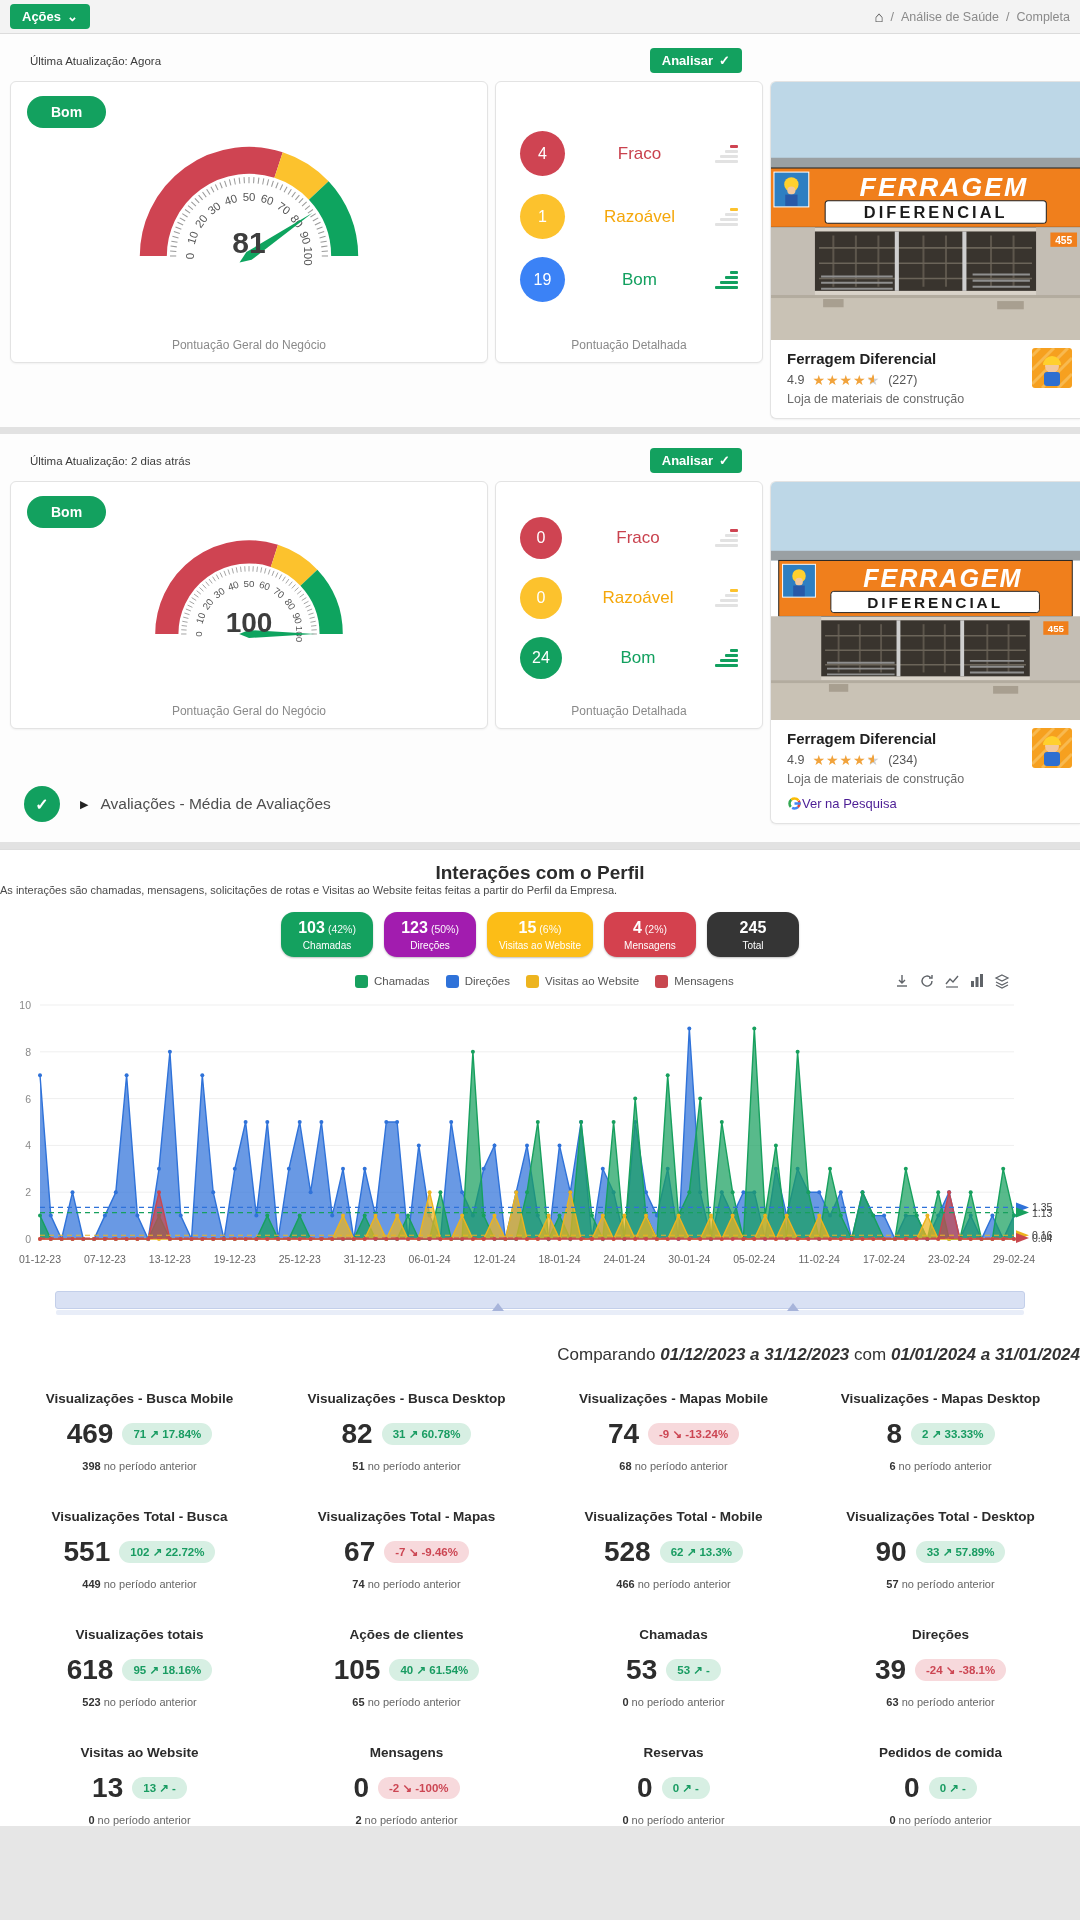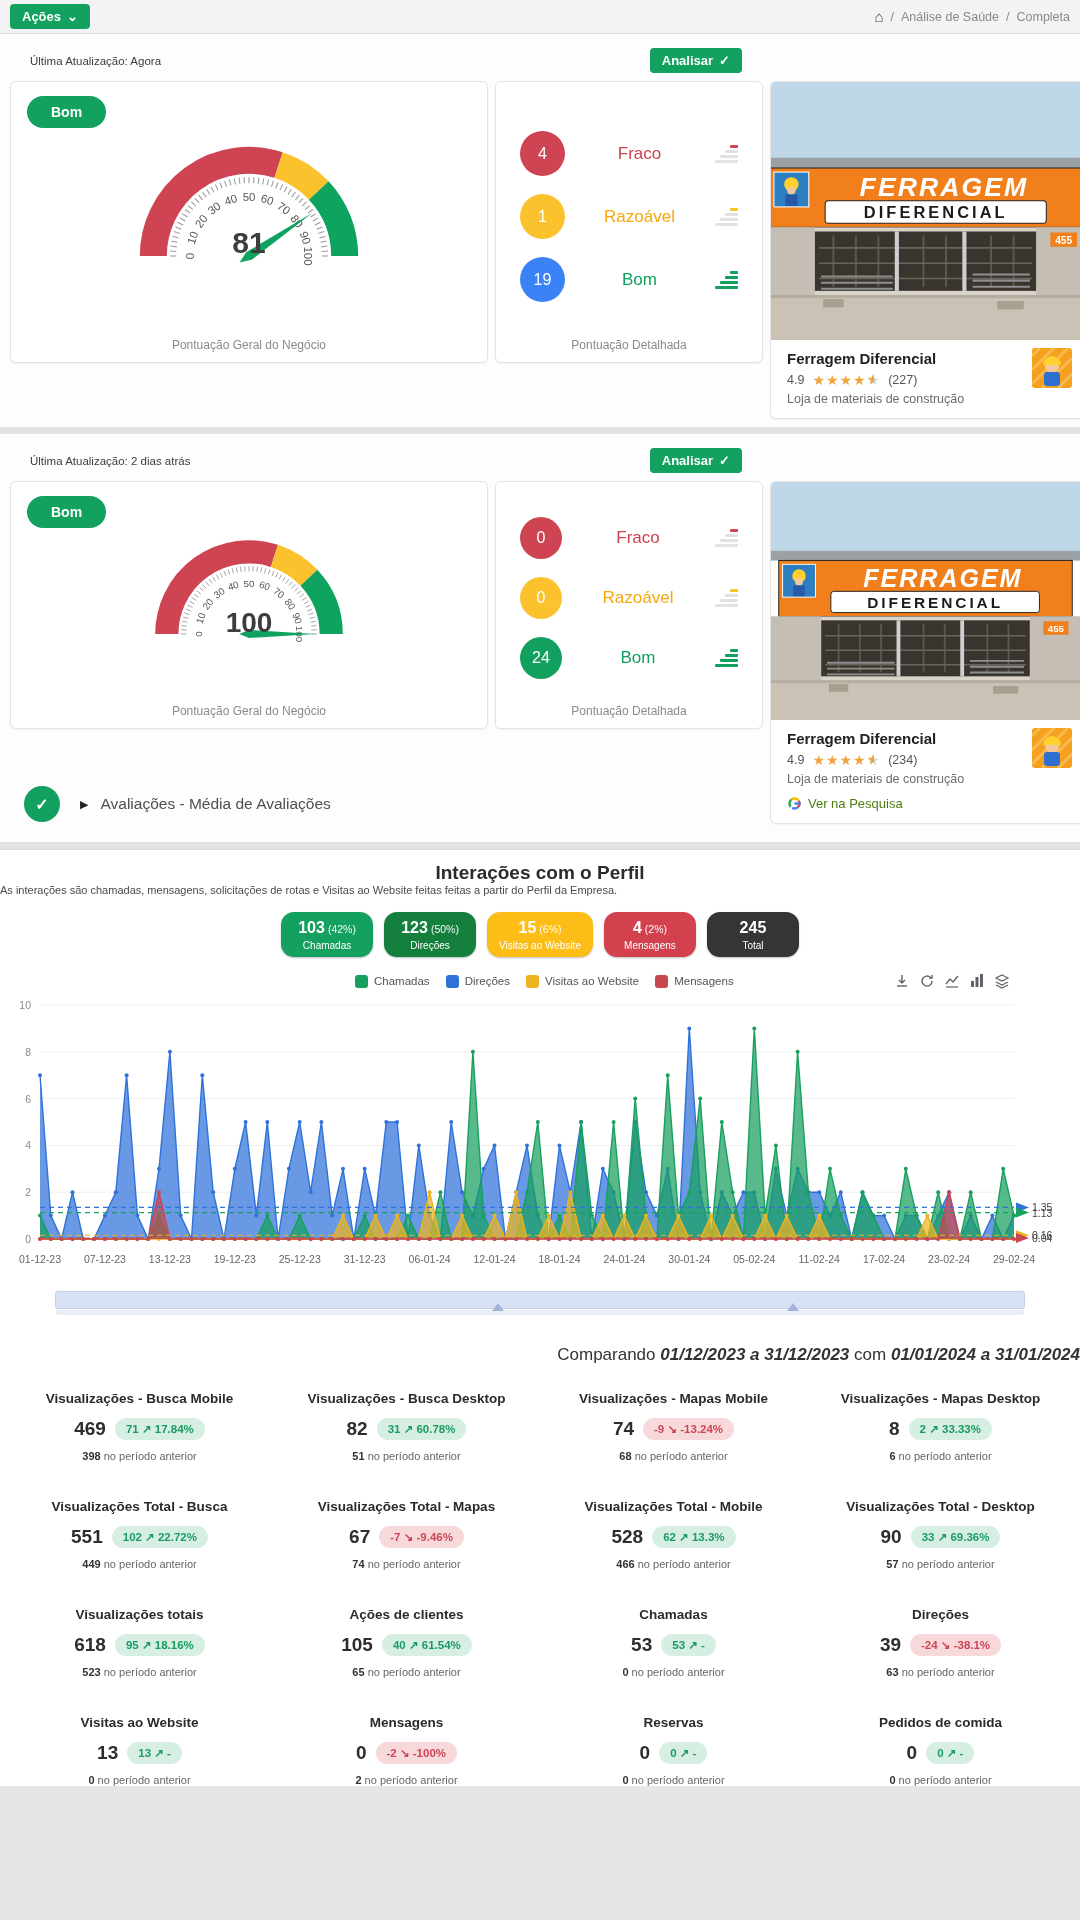--- a/index.html
+++ b/index.html
@@ -45,21 +45,21 @@
   .photo-slot svg { display:block; width:100%; }
   .s1 .photo-slot svg { height:258px; } .s2 .photo-slot svg { height:238px; }
   .biz-info { padding:10px 56px 12px 16px; position:relative; }
   .biz-name { font-size:15px; font-weight:bold; color:#222; }
   .rating-row { display:flex; align-items:center; gap:8px; margin-top:6px; font-size:12.5px; color:#555; }
   .stars { color:#f1a33c; font-size:14px; letter-spacing:1px; line-height:1; }
   .st.half { position:relative; color:#cfcfcf; }
   .st.half .fill { position:absolute; left:0; top:0; width:55%; overflow:hidden; color:#f1a33c; }
   .biz-cat { margin-top:5px; font-size:12.5px; color:#6b6b6b; }
   .biz-logo { position:absolute; right:8px; top:8px; width:40px; height:40px; border-radius:3px; overflow:hidden; }
-  .glink { display:flex; align-items:center; gap:6px; margin-top:10px; color:#4d7c0f; font-size:13px; cursor:pointer; }
+  .glink { display:flex; align-items:center; gap:0; margin-top:10px; color:#4c1d95; font-size:13px; cursor:pointer; }
 
   .reviews-row { display:flex; align-items:center; gap:20px; margin:-50px 0 0 24px; width:730px; padding:12px 0; cursor:pointer; }
   .check-circ { width:36px; height:36px; border-radius:50%; background:#12a05f; color:#fff; font-size:16px; font-weight:bold; display:flex; align-items:center; justify-content:center; }
   .rev-label { font-size:15.5px; color:#4f4f4f; display:flex; align-items:center; gap:12px; }
   .rev-label .tri { font-size:11px; color:#222; }
 
   
   .inter { background:#fff; border-top:1px solid #ddd; padding-top:12px; }
   .inter-title { text-align:center; font-size:19px; font-weight:bold; color:#2b2b2b; }
   .inter-sub { text-align:left; font-size:11px; color:#4a4a4a; }
@@ -79,21 +79,21 @@
   .brush-inner { position:absolute; left:0; right:0; bottom:-7px; height:5px; background:#e8edf8; border-radius:2px; }
   .bhandle { position:absolute; bottom:-3px; width:0; height:0; border-left:6px solid transparent; border-right:6px solid transparent; border-bottom:8px solid #a7b4da; }
   .comparando { text-align:right; margin-top:36px; font-size:17px; color:#333; }
   .comparando b { font-style:italic; }
 
   
   .metrics { display:grid; grid-template-columns:repeat(4,1fr); row-gap:37px; margin-top:26px; padding:0 6px; }
   .metric { text-align:center; }
   .m-title { font-size:13.5px; font-weight:bold; color:#2b2b2b; }
   .m-row { display:flex; align-items:center; justify-content:center; gap:9px; margin-top:12px; }
-  .m-value { font-size:19px; font-weight:bold; color:#2d2d2d; }
+  .m-value { font-size:28px; font-weight:bold; color:#2d2d2d; }
   .m-badge { font-size:11.5px; font-weight:bold; padding:4px 11px; border-radius:12px; white-space:nowrap; }
   .m-badge.up { background:#d7efe3; color:#199c62; }
   .m-badge.down { background:#f7d9dc; color:#cc4653; }
   .m-prev { margin-top:10px; font-size:11px; color:#666; }
   .m-prev b { color:#333; }
 </style>
 </head>
 <body>
 
 <div class="topbar">
@@ -511,21 +511,21 @@
 
 <div class="inter">
   <div class="inter-title">Interações com o Perfil</div>
   <div class="inter-sub">As interações são chamadas, mensagens, solicitações de rotas e Visitas ao Website feitas feitas a partir do Perfil da Empresa.</div>
 
   <div class="stats-row">
       <div class="stat" style="background: rgb(20, 161, 95);">
         <div class="stat-top"><span>103</span><span class="stat-pct">(42%)</span></div>
         <div class="stat-label">Chamadas</div>
       </div>
-      <div class="stat" style="background: #15803d;">
+      <div class="stat" style="background: #a21caf;">
         <div class="stat-top"><span>123</span><span class="stat-pct">(50%)</span></div>
         <div class="stat-label">Direções</div>
       </div>
       <div class="stat" style="background: rgb(252, 189, 23);">
         <div class="stat-top"><span>15</span><span class="stat-pct">(6%)</span></div>
         <div class="stat-label">Visitas ao Website</div>
       </div>
       <div class="stat" style="background: rgb(212, 65, 78);">
         <div class="stat-top"><span>4</span><span class="stat-pct">(2%)</span></div>
         <div class="stat-label">Mensagens</div>
@@ -1063,21 +1063,21 @@
         <div class="m-row">
           <span class="m-value">528</span>
           <span class="m-badge up">62 ↗ 13.3%</span>
         </div>
         <div class="m-prev"><b>466</b> no período anterior</div>
       </div>
       <div class="metric">
         <div class="m-title">Visualizações Total - Desktop</div>
         <div class="m-row">
           <span class="m-value">90</span>
-          <span class="m-badge up">33 ↗ 69.36%</span>
+          <span class="m-badge up">33 ↗ 57.89%</span>
         </div>
         <div class="m-prev"><b>57</b> no período anterior</div>
       </div>
       <div class="metric">
         <div class="m-title">Visualizações totais</div>
         <div class="m-row">
           <span class="m-value">618</span>
           <span class="m-badge up">95 ↗ 18.16%</span>
         </div>
         <div class="m-prev"><b>523</b> no período anterior</div>

